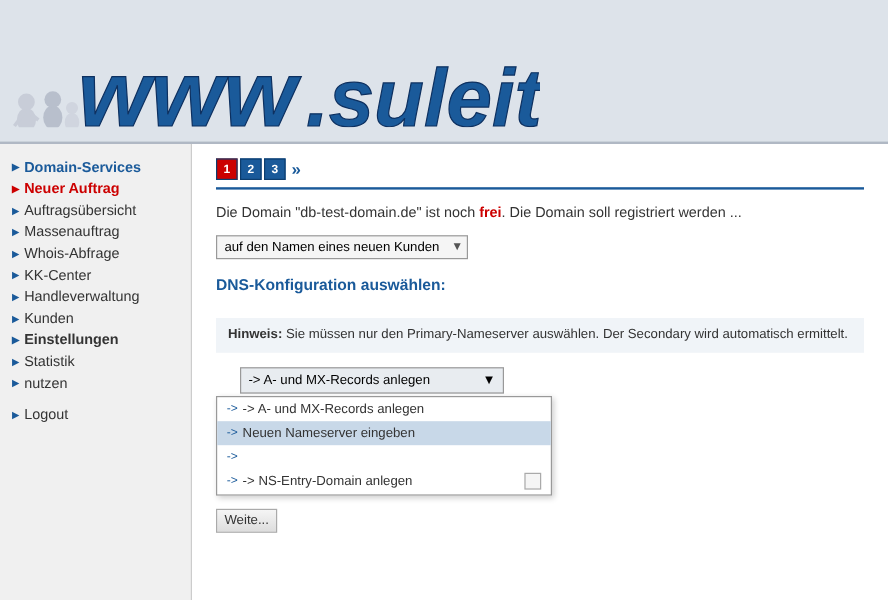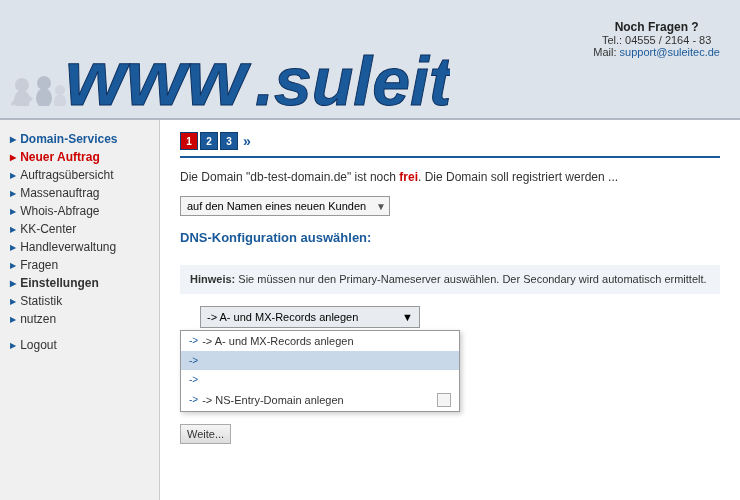--- a/index.html
+++ b/index.html
@@ -298,27 +298,20 @@
 
         <ellipse cx="60" cy="102" rx="6" ry="8" fill="#d0d5df"></ellipse>
         <circle cx="60" cy="90" r="5" fill="#d0d5df"></circle>
       </g>
 
       <text x="65" y="105" font-size="78" font-weight="900" font-style="italic" fill="#1a5a9a" font-family="Arial Black, Arial, sans-serif" stroke="#0d3060" stroke-width="1">www</text>
 
       <text x="255" y="105" font-size="68" font-weight="900" font-style="italic" fill="#1a5a9a" font-family="Arial Black, Arial, sans-serif" stroke="#0d3060" stroke-width="1">.suleitec.de</text>
     </svg>
   </div>
-  <div class="header-contact">
-    <div class="contact-title">Noch Fragen ?</div>
-    <div>Tel.: 04555 / 2164 - 83</div>
-    <div>
-      Mail: <a href="#">support@suleitec.de</a>
-    </div>
-  </div>
 </div>
 
 <div class="main-layout">
 
   <div class="sidebar">
     <div class="sidebar-section">
       <div class="sidebar-item section-header">
         <span class="arrow">▶</span>
         <span>Domain-Services</span>
       </div>
@@ -341,21 +334,21 @@
       <div class="sidebar-item">
         <span class="arrow">▶</span>
         <span>KK-Center</span>
       </div>
       <div class="sidebar-item">
         <span class="arrow">▶</span>
         <span>Handleverwaltung</span>
       </div>
       <div class="sidebar-item">
         <span class="arrow">▶</span>
-        <span>Fragen</span>
+        <span>Kunden</span>
       </div>
       <div class="sidebar-item" style="font-weight:bold;">
         <span class="arrow">▶</span>
         <span>Einstellungen</span>
       </div>
       <div class="sidebar-item">
         <span class="arrow">▶</span>
         <span>Statistik</span>
       </div>
       <div class="sidebar-item">
@@ -408,20 +401,21 @@
         </div>
       </div>
 
       <div class="dns-dropdown-open">
         <div class="dns-option">
           <span class="opt-arrow">-&gt;</span>
           <span>-&gt; A- und MX-Records anlegen</span>
         </div>
         <div class="dns-option highlighted">
           <span class="opt-arrow">-&gt;</span>
+          <span>Neuen Nameserver eingeben</span>
         </div>
         <div class="dns-option" style="display:flex;align-items:center;">
           <span class="opt-arrow">-&gt;</span>
         </div>
         <div class="dns-option" style="display:flex;align-items:center;justify-content:space-between;">
           <span style="display:flex;align-items:center;">
             <span class="opt-arrow">-&gt;</span>
             <span>-&gt; NS-Entry-Domain anlegen</span>
           </span>
           <span class="dns-option-check"></span>

